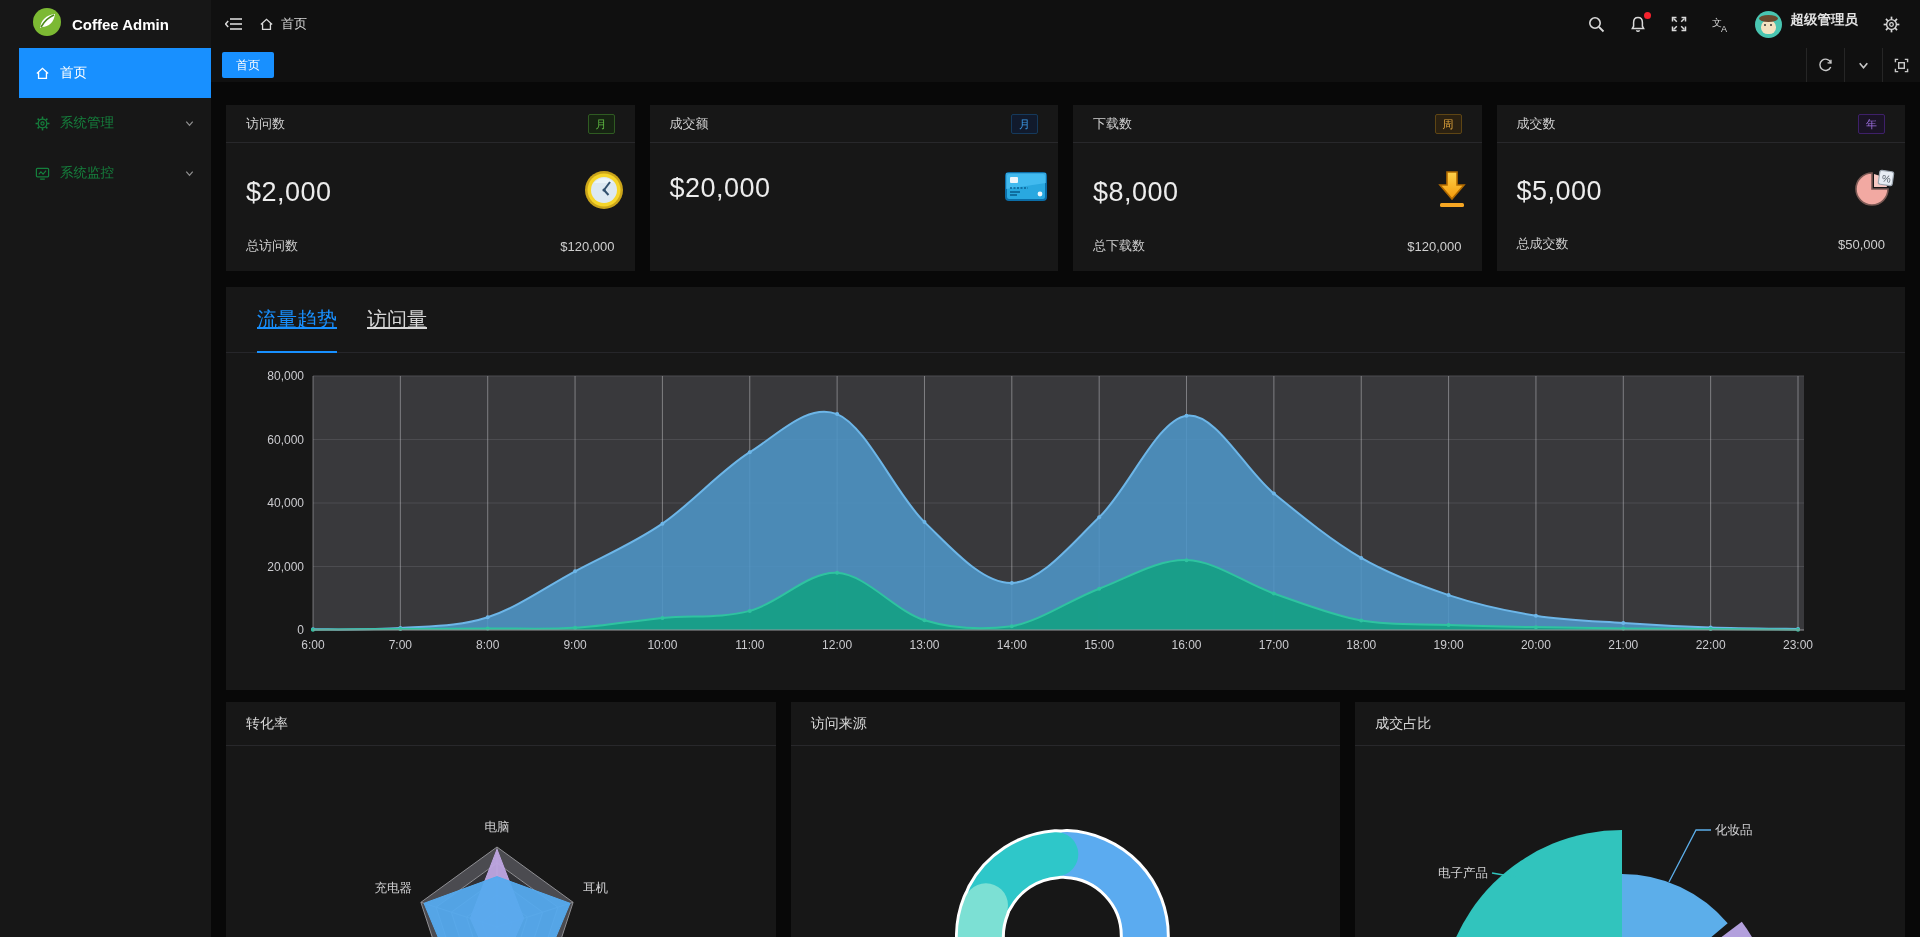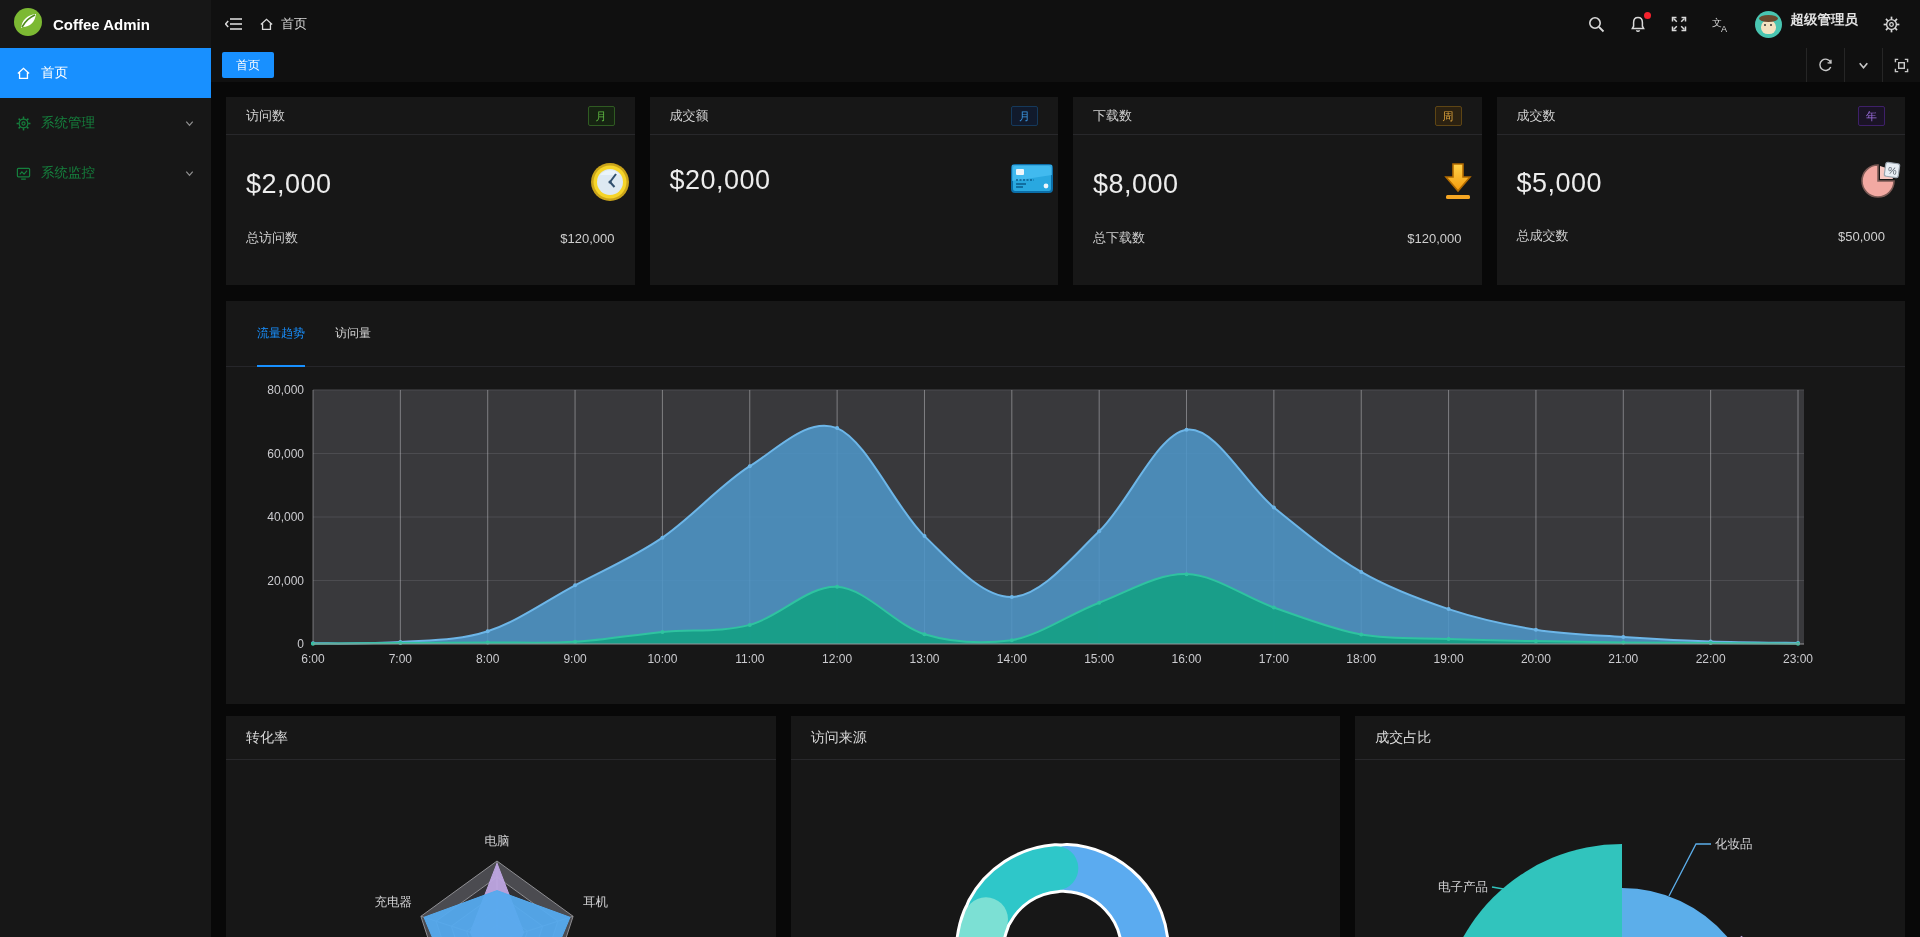--- a/index.html
+++ b/index.html
@@ -1,21 +1,21 @@
 <!DOCTYPE html>
 <html><head>
 <meta charset="utf-8">
 <style>
   * { margin:0; padding:0; box-sizing:border-box; }
   html,body { background:#000; }
   body { font-family:"Liberation Sans","DejaVu Sans",sans-serif; }
   .screen { position:relative; width:1920px; height:937px; overflow:hidden; background:#080808; color:#d9d9d9; }
 
   
-  .sidebar { position:absolute; left:0; top:0; width:211px; height:100%; background:#171717; z-index:3; }
+  .sidebar { position:absolute; left:0; top:0; width:211px; height:100%; background:#171717; z-index:3;padding-left:19px; }
   .logo-row { height:48px; display:flex; align-items:center; gap:10px; padding-left:13px; background:#171717; }
   .logo-name { font-size:15px; font-weight:bold; color:#fff; }
   .menu { margin-top:0; }
   .menu-item { height:50px; display:flex; align-items:center; gap:10px; padding:0 16px; font-size:13.5px; color:#15803d; cursor:pointer; }
   .menu-item svg { flex:0 0 auto; }
   .menu-item .chev { margin-left:auto; color:#8f8f8f; }
   .menu-item.active { background:#1890ff; color:#fff; }
 
   
   .topbar { position:absolute; left:211px; top:0; right:0; height:48px; background:#101010; display:flex; align-items:center; justify-content:space-between; padding:0 20px 0 14px; }
@@ -35,35 +35,35 @@
   
   .tabbar { position:absolute; left:211px; top:48px; right:0; height:34px; background:#101010; display:flex; align-items:center; padding-left:11px; }
   .page-tab { height:26px; display:flex; align-items:center; padding:0 14px; background:#1890ff; color:#fff; font-size:12px; border-radius:2px; cursor:pointer; }
   .tab-tools { position:absolute; right:0; top:0; height:34px; display:flex; }
   .tool-cell { width:38px; height:34px; display:flex; align-items:center; justify-content:center; border-left:1px solid #262626; color:#c9c9c9; cursor:pointer; }
 
   
   .content { position:absolute; left:211px; top:82px; right:0; bottom:0; padding:15px 15px 0 15px; background:#080808; }
 
   .stat-row { display:flex; gap:15px; }
-  .stat-card { flex:1; height:188px; background:#171717; }
+  .stat-card { flex:1; height:166px; background:#171717;margin-top:8px; }
   .sc-head { height:38px; display:flex; align-items:center; justify-content:space-between; padding:0 20px; border-bottom:1px solid #28282b; }
   .sc-title { font-size:13px; color:#d2d2d2; }
   .badge { font-size:11px; line-height:18px; padding:0 7px; border-radius:2px; border:1px solid transparent; }
   .badge.green  { color:#5eb842; background:#162312; border-color:#2f5b22; }
   .badge.blue   { color:#3c9ae8; background:#111a2c; border-color:#15395b; }
   .badge.orange { color:#e0a43c; background:#2b2111; border-color:#5e4514; }
   .badge.purple { color:#9c6ede; background:#1a1325; border-color:#3e2069; }
-  .sc-body { display:flex; align-items:center; justify-content:space-between; padding:26px 4px 0 20px; }
+  .sc-body { display:flex; align-items:center; justify-content:space-between; padding:26px 10px 0 20px; }
   .sc-value { font-size:27px; color:#ececec; letter-spacing:.5px; }
   .sc-foot { display:flex; align-items:center; justify-content:space-between; padding:22px 20px 0 20px; font-size:13px; color:#cfcfcf; }
 
   .main-card { margin-top:16px; height:403px; background:#171717; }
   .chart-tabs { display:flex; gap:30px; padding:0 31px; height:66px; border-bottom:1px solid #26262a; }
-  .ctab { display:flex; align-items:center; font-size:12px; color:#d8d8d8; cursor:pointer; border-bottom:2px solid transparent; margin-bottom:-1px; }
+  .ctab { display:flex; align-items:center; font-size:20px; color:#d8d8d8; cursor:pointer; border-bottom:2px solid transparent; margin-bottom:-1px;text-decoration:underline; }
   .ctab.active { color:#1890ff; border-bottom-color:#1890ff; }
 
   .bottom-row { margin-top:12px; display:flex; gap:15px; }
   .b-card { flex:1; height:260px; background:#171717; overflow:hidden; }
   .b-head { height:44px; display:flex; align-items:center; padding:0 20px; font-size:14px; color:#d9d9d9; border-bottom:1px solid #28282b; }
   .b-body { height:195px; }
 
   svg text.axis { fill:#cbcbcf; font-size:12px; font-family:"Liberation Sans",sans-serif; }
   svg text.clabel { fill:#d2d2d4; font-size:12.5px; font-family:"Liberation Sans",sans-serif; }
 </style>

